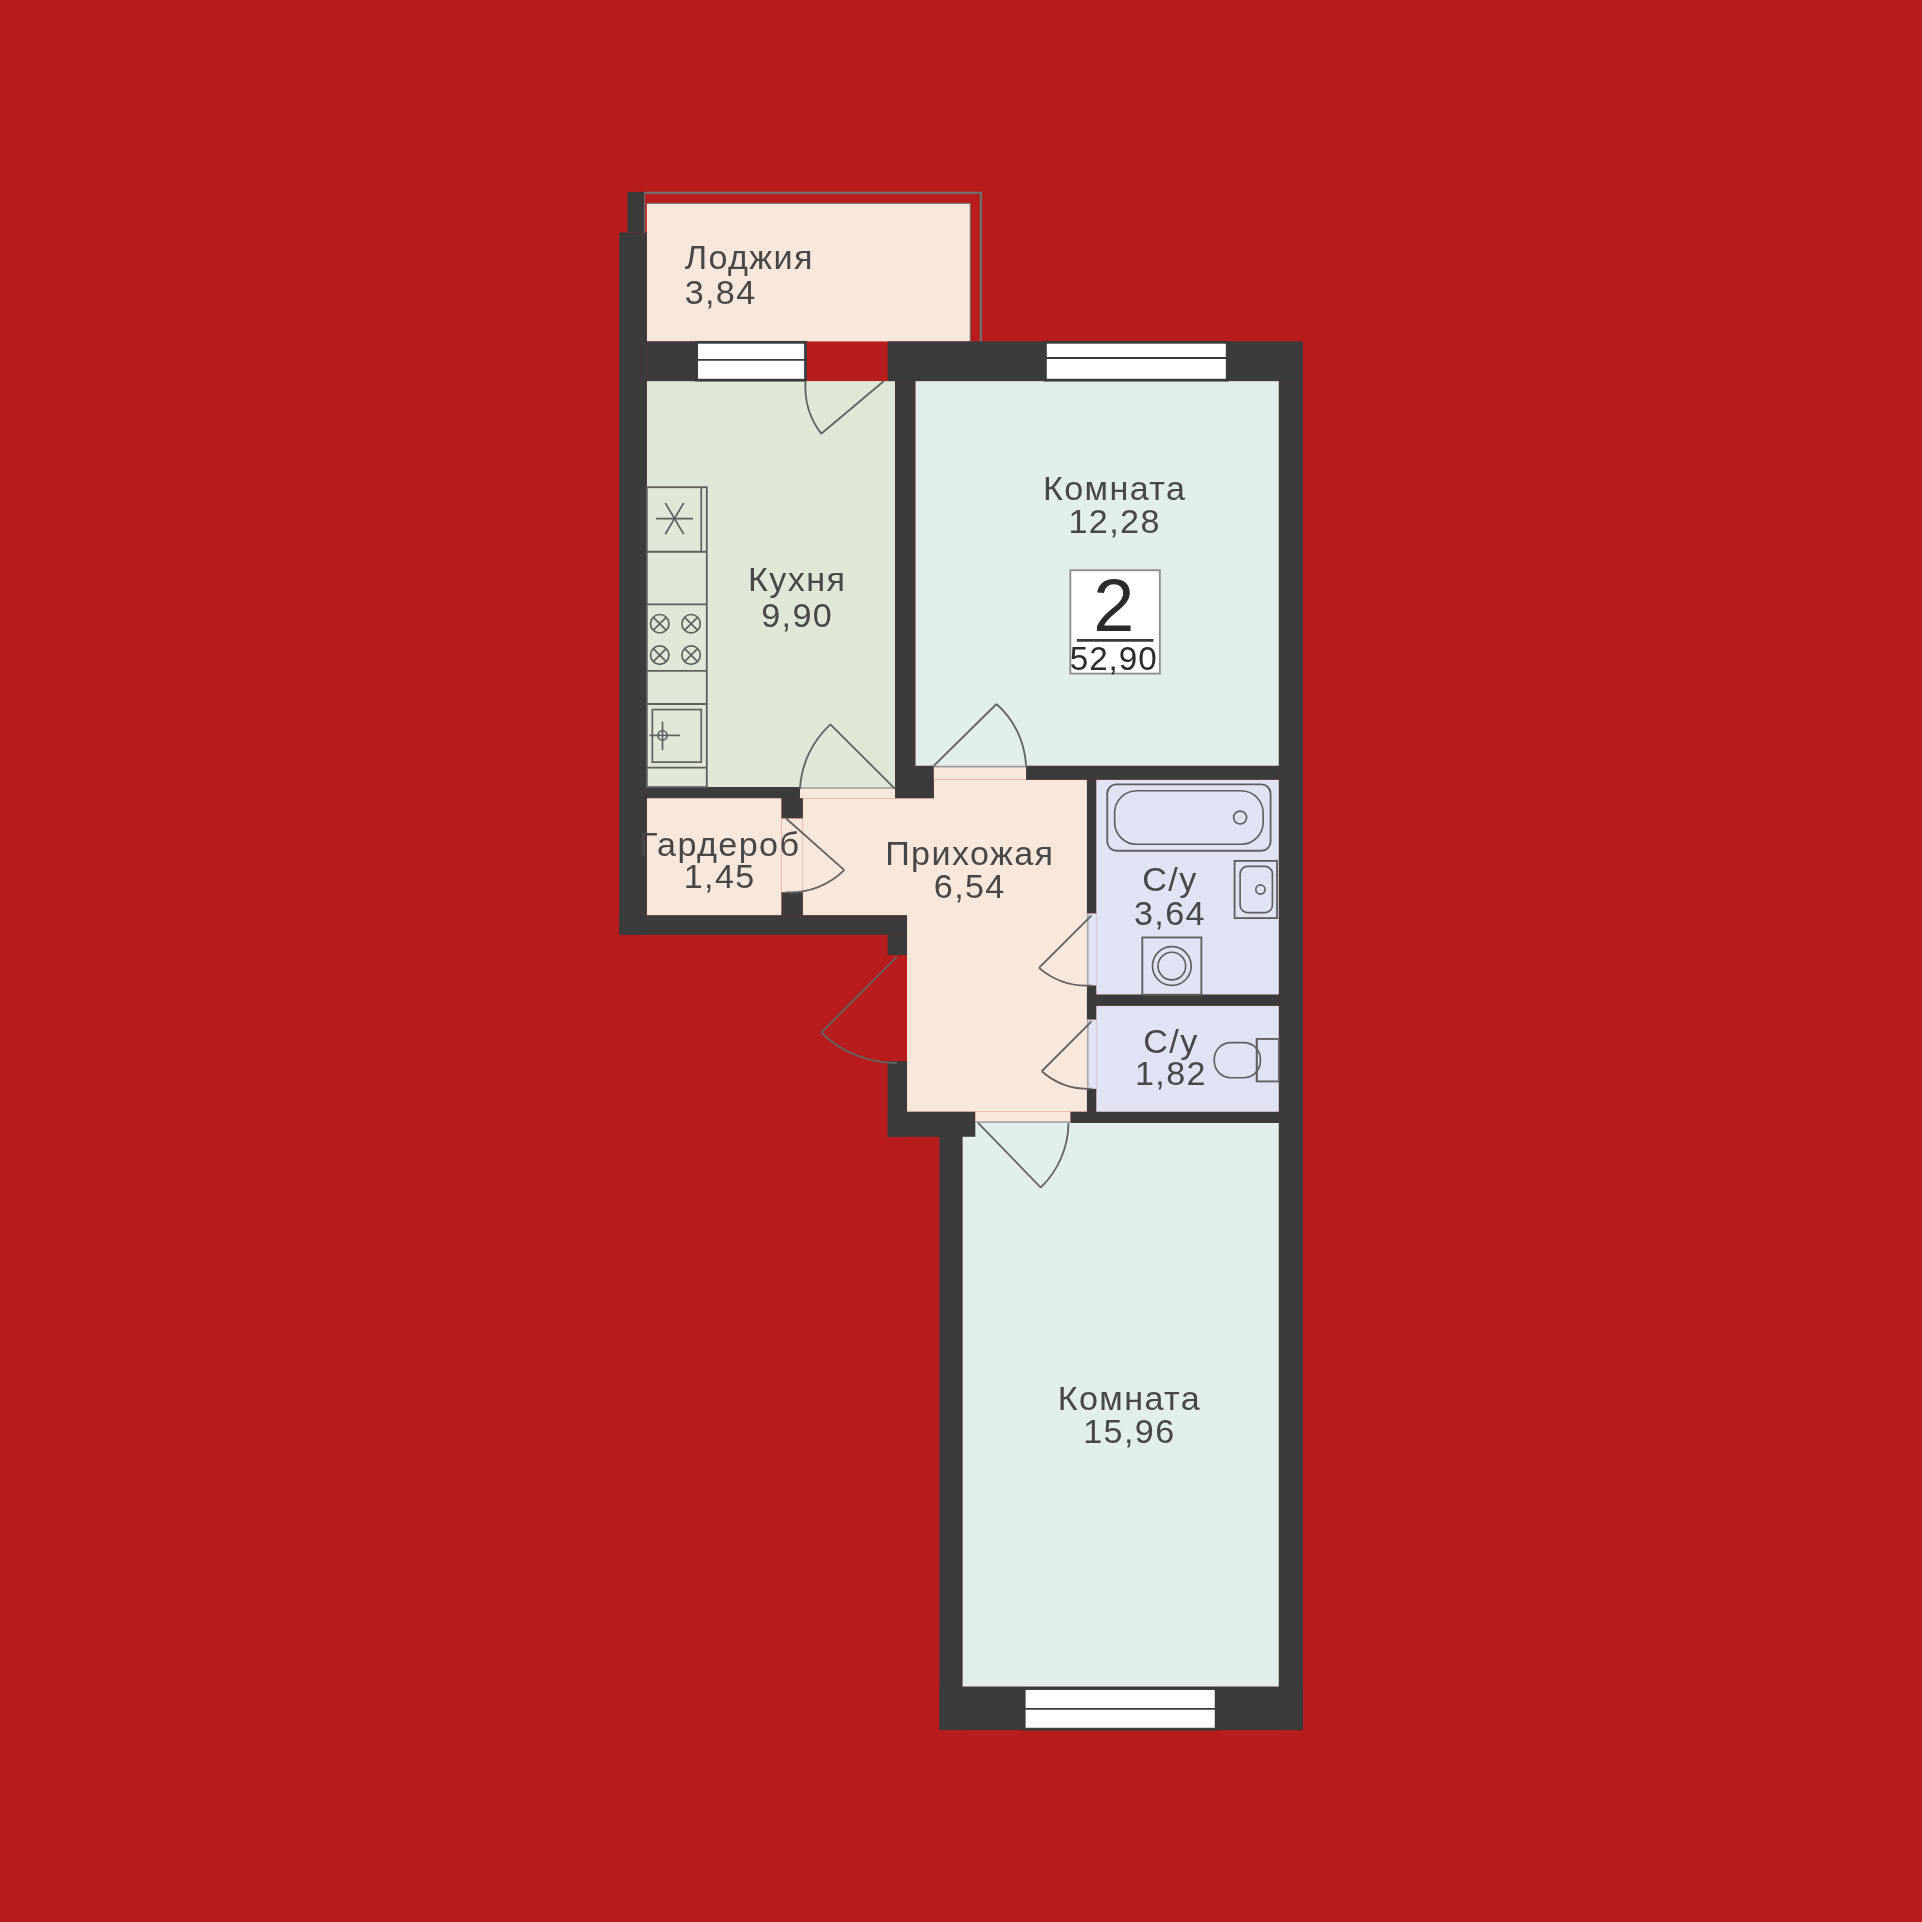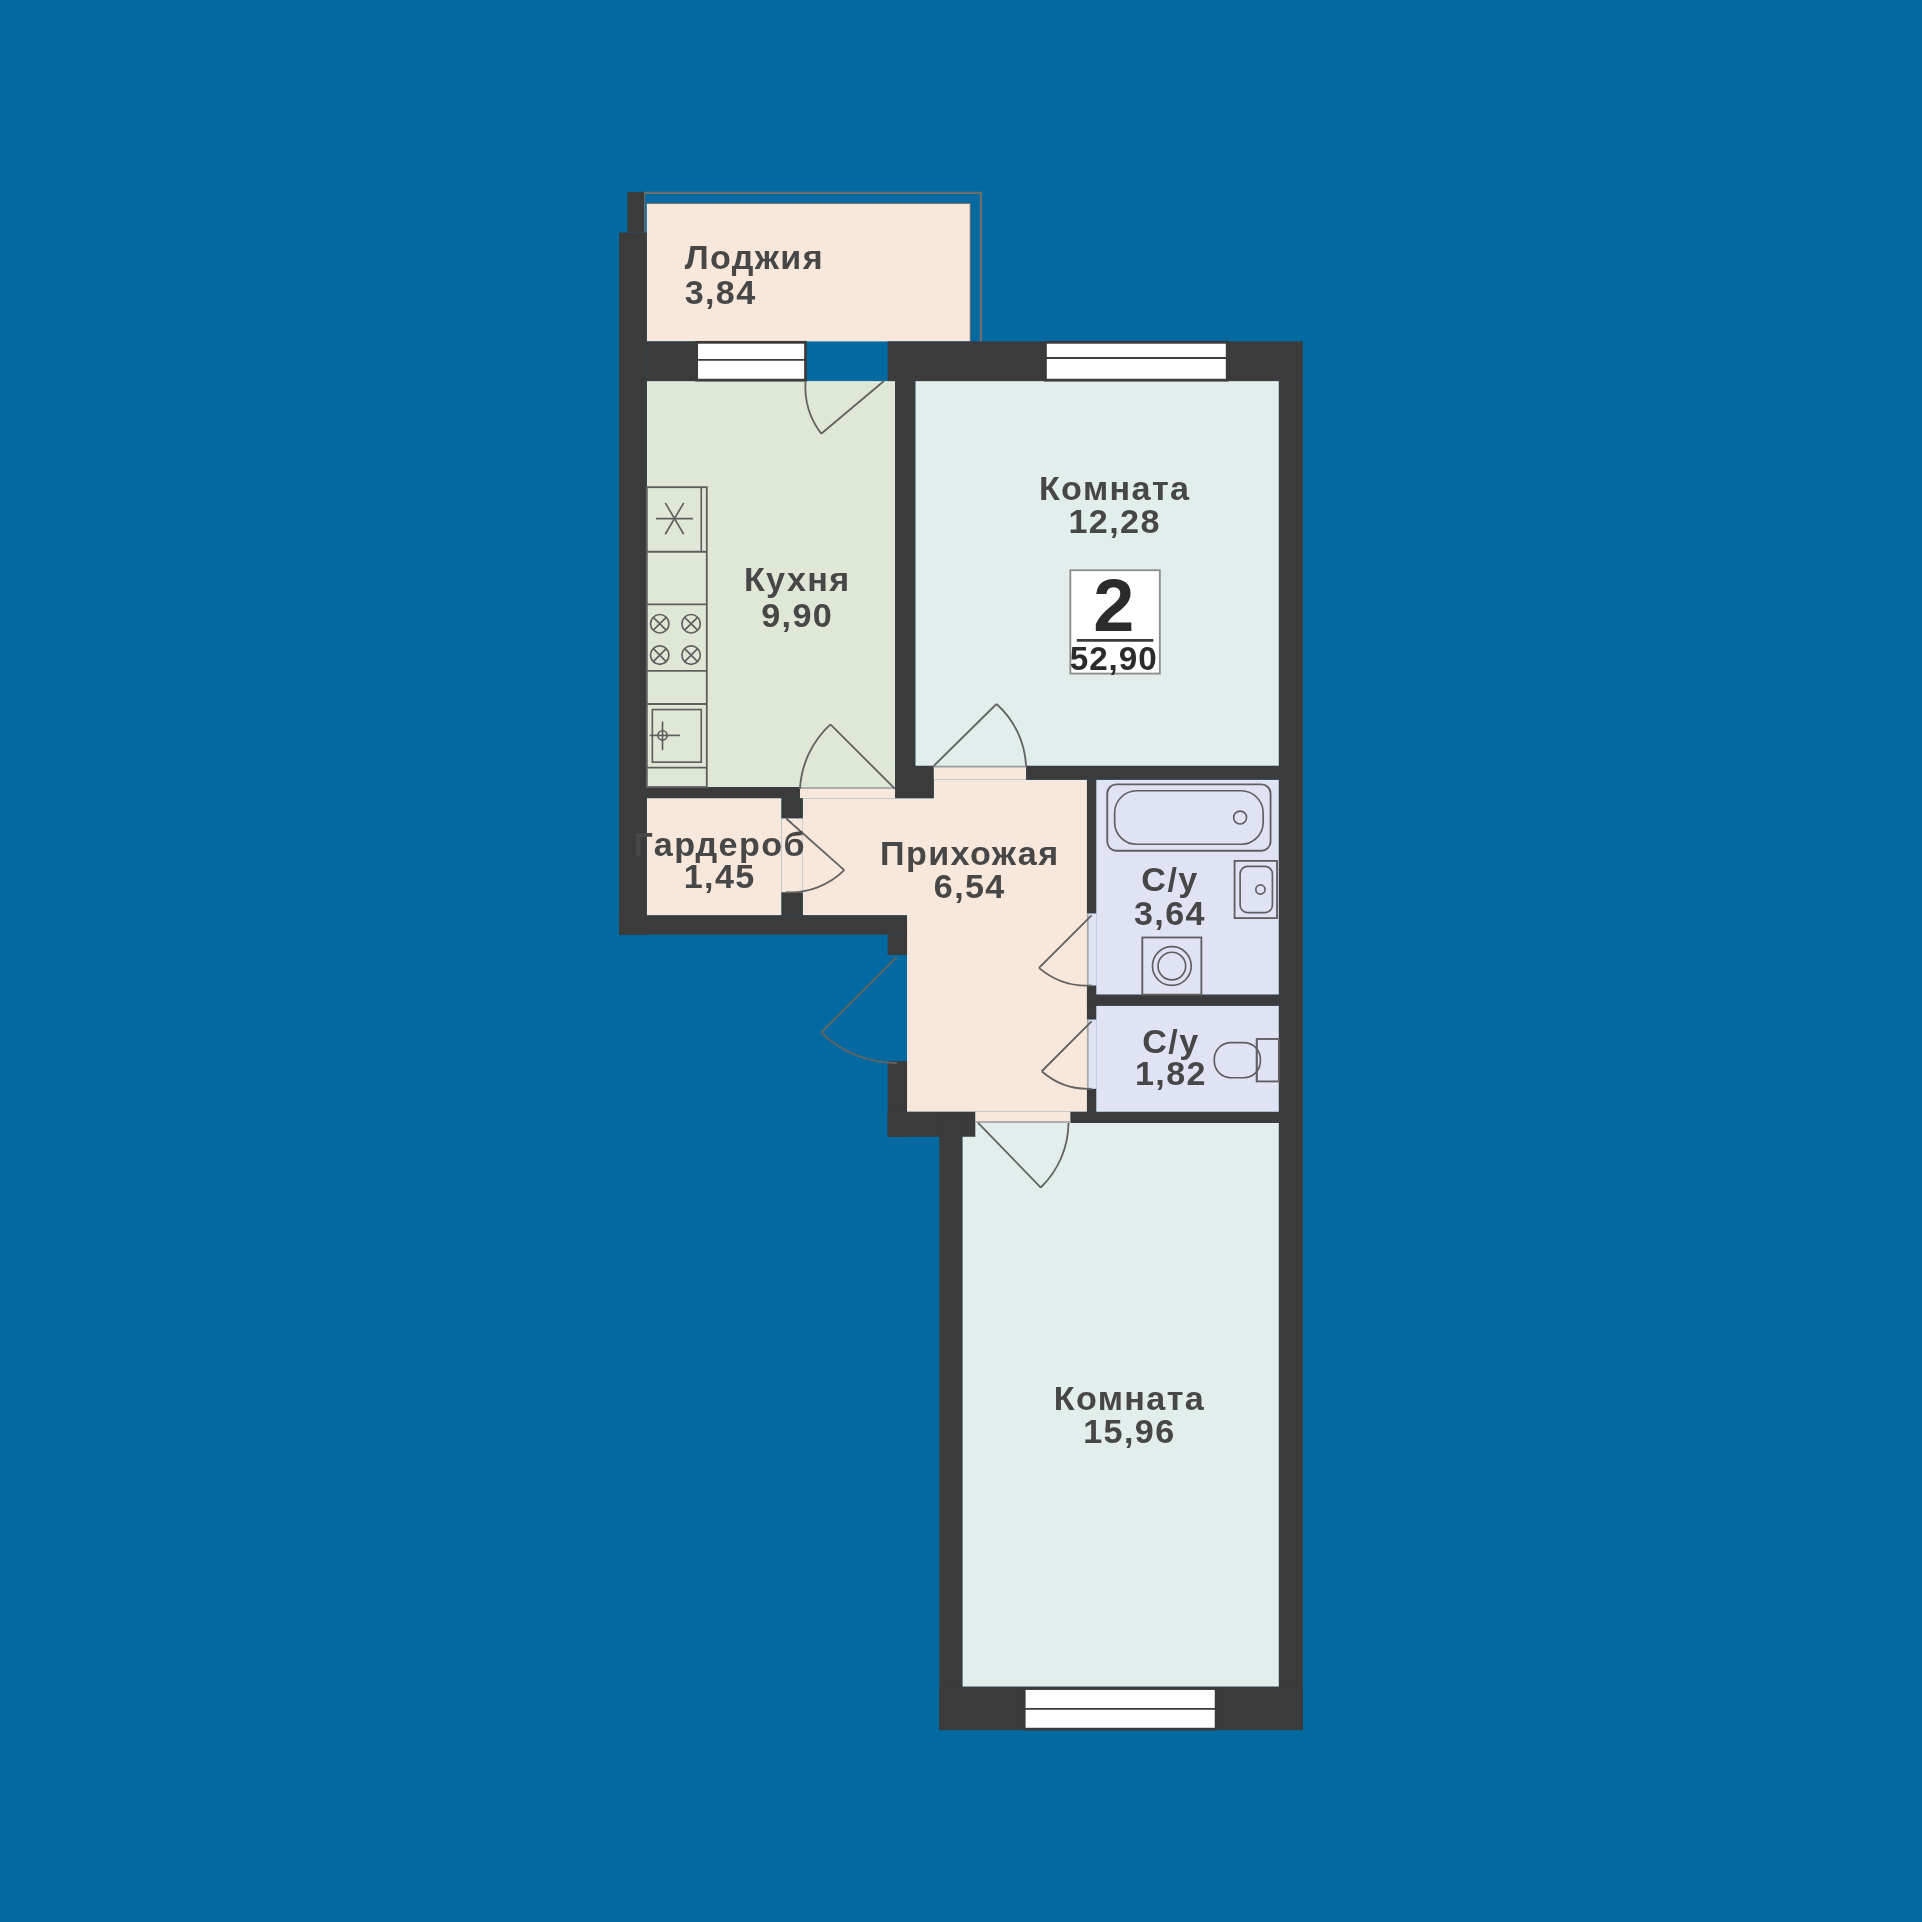--- a/index.html
+++ b/index.html
@@ -1,16 +1,16 @@
 <!DOCTYPE html>
 <html style="font-size:14.8px"><head>
 <meta charset="utf-8">
 <style>
   html,body{margin:0;padding:0;background:#ffffff;}
-  .stage{position:relative;width:1922px;height:1922px;background:#0369a1;overflow:hidden;font-weight:bold;}
+  .stage{position:relative;width:1922px;height:1922px;background:#b91c1c;overflow:hidden;}
   svg{position:absolute;left:0;top:0;}
   text{font-family:"Liberation Sans","DejaVu Sans",sans-serif;letter-spacing:1.5px;}
   .room-label{font-size:37px;}
   .badge-num{font-size:80px;letter-spacing:0;}
   .badge-area{font-size:36px;letter-spacing:1px;}
   .fx{fill:none;stroke:#5f5f5f;stroke-width:2;}
   .fx-thin{fill:none;stroke:#5f5f5f;stroke-width:1.8;}
   .door{fill:none;stroke:#636363;stroke-width:2;}
   .rail{fill:none;stroke:#6e6e6e;stroke-width:2.5;}
   .win{stroke:#3b3b3c;stroke-width:3;}

